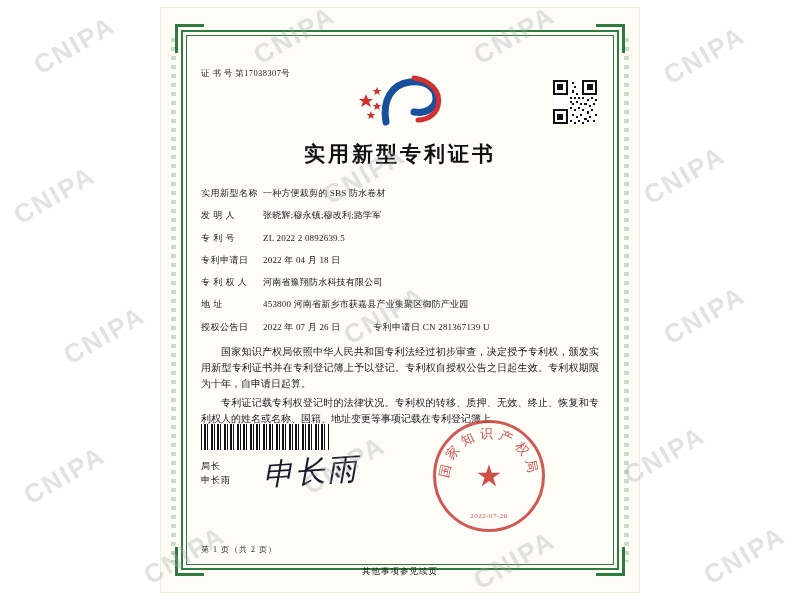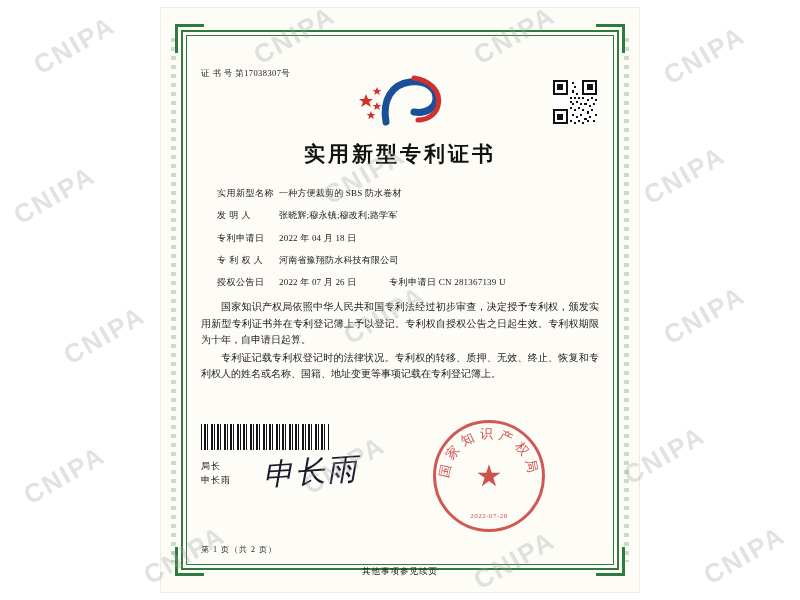--- a/index.html
+++ b/index.html
@@ -112,21 +112,20 @@
   .fields {
     margin-top: 20px;
     font-size: 9px;
     color: #1a1a1a;
     line-height: 1.2;
   }
   .field {
     display: flex;
     align-items: center;
     margin-bottom: 11.5px;
-    margin-left: 16px;
   }
   .flabel {
     width: 62px;
     flex: 0 0 62px;
     letter-spacing: 0.5px;
     white-space: nowrap;
   }
   .fvalue {
     flex: 1;
     letter-spacing: 0.2px;
@@ -344,26 +343,34 @@
       <div class="fields">
         <div class="field">
           <div class="flabel">实用新型名称</div>
           <div class="fvalue">一种方便裁剪的 SBS 防水卷材</div>
         </div>
         <div class="field">
           <div class="flabel">发 明 人</div>
           <div class="fvalue">张晓辉;穆永镇;穆改利;路学军</div>
         </div>
         <div class="field">
+          <div class="flabel">专 利 号</div>
+          <div class="fvalue">ZL 2022 2 0892639.5</div>
+        </div>
+        <div class="field">
           <div class="flabel">专利申请日</div>
           <div class="fvalue">2022 年 04 月 18 日</div>
         </div>
         <div class="field">
           <div class="flabel">专 利 权 人</div>
           <div class="fvalue">河南省豫翔防水科技有限公司</div>
+        </div>
+        <div class="field">
+          <div class="flabel">地 址</div>
+          <div class="fvalue">453800 河南省新乡市获嘉县产业集聚区御防产业园</div>
         </div>
         <div class="field">
           <div class="flabel">授权公告日</div>
           <div class="fvalue">
             <span>2022 年 07 月 26 日</span>
             <span class="sub-label">专利申请日</span>
             <span>CN 281367139 U</span>
           </div>
         </div>
       </div>

